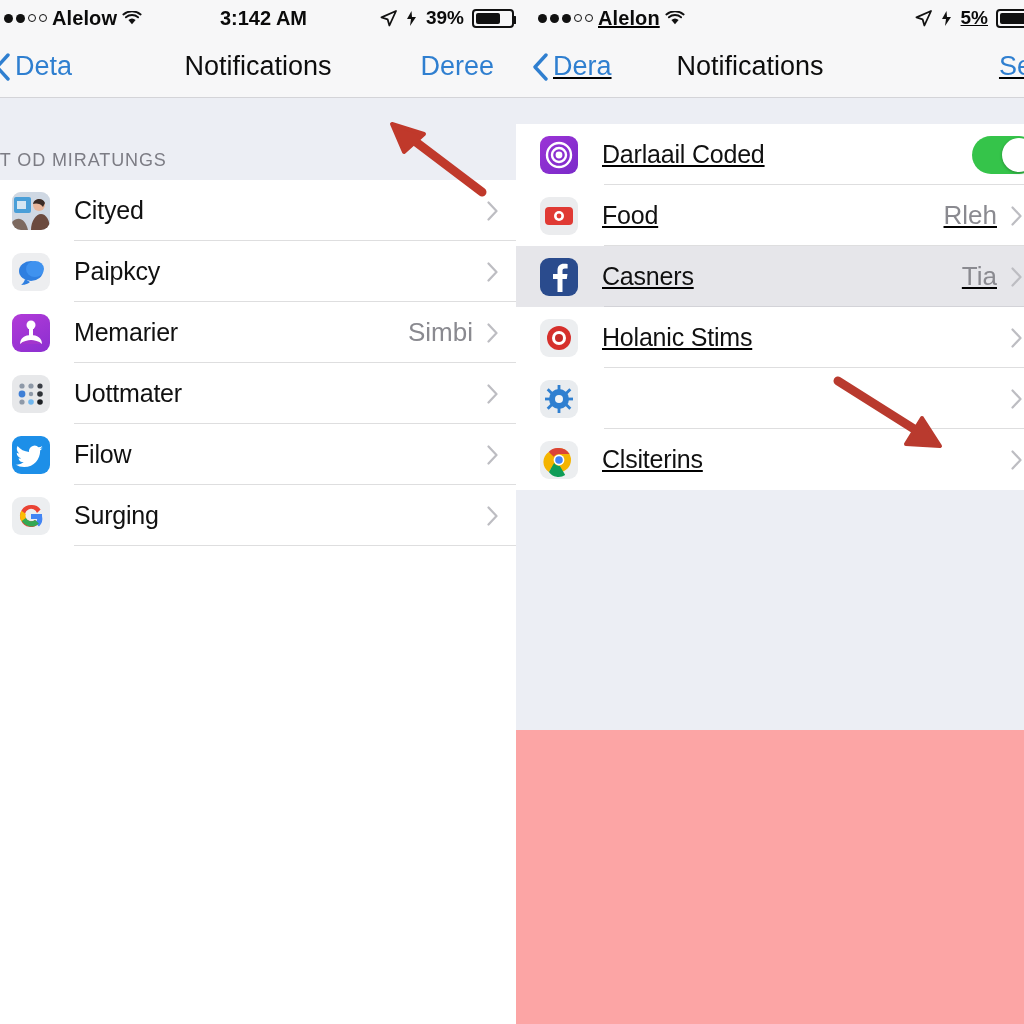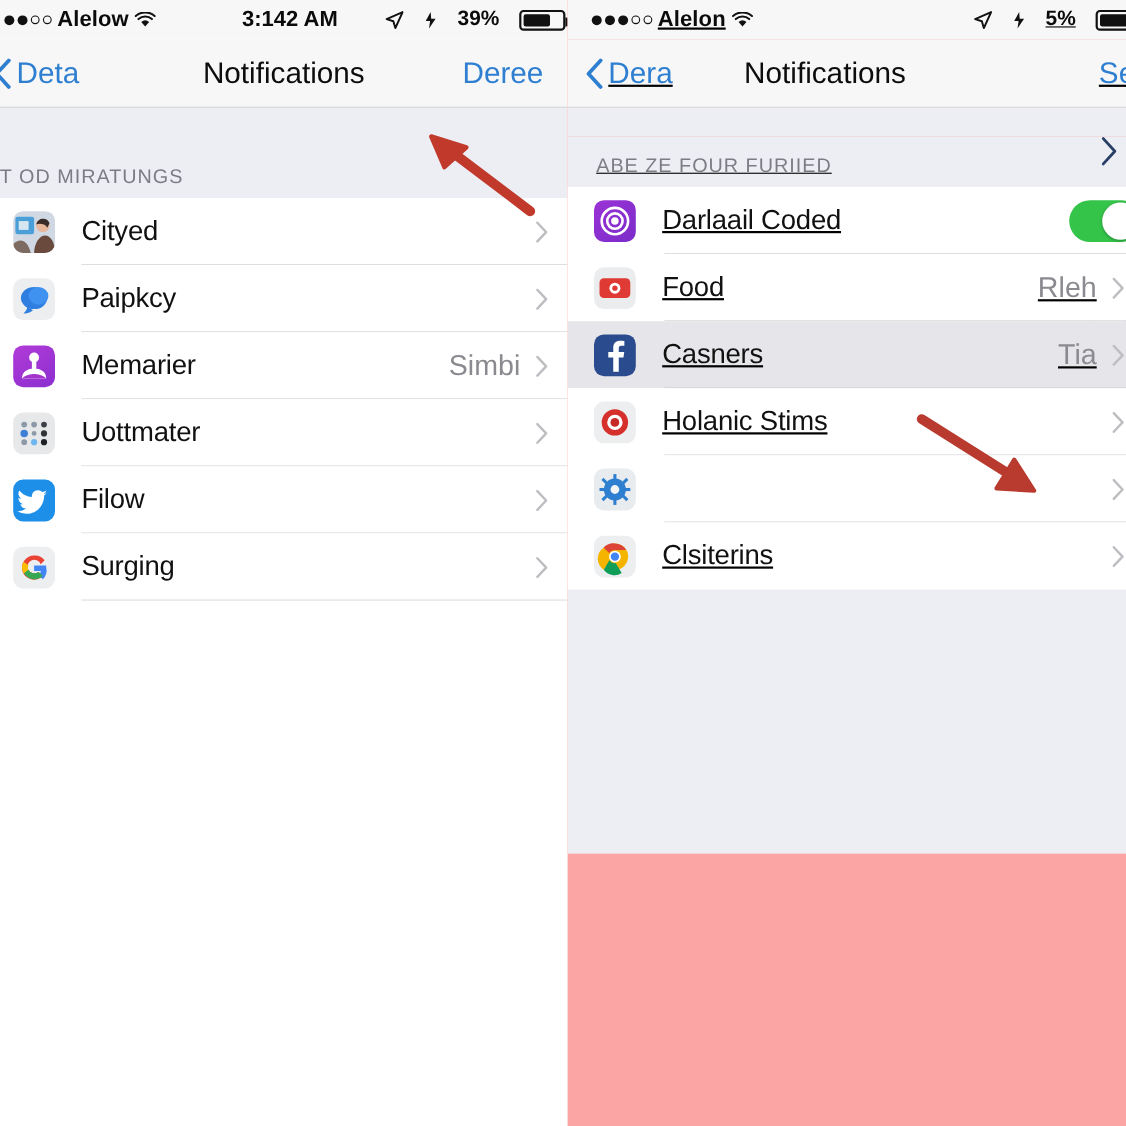--- a/index.html
+++ b/index.html
@@ -27,21 +27,21 @@
   .sb-dots { display: flex; align-items: center; gap: 3px; }
   .dot { width: 9px; height: 9px; border-radius: 50%; background: #111; display: inline-block; }
   .dot.hollow { background: transparent; border: 1.6px solid #111; width: 8px; height: 8px; }
   .sb-carrier { font-size: 20px; font-weight: bold; letter-spacing: .1px; }
   .wifi { width: 20px; height: 15px; display:inline-block; }
   .sb-center {
     position: absolute; left: 11px; right: 0; text-align: center;
     font-size: 20px; font-weight: bold; pointer-events:none;
   }
   .sb-right {
-    margin-left: auto; display: flex; align-items: center; gap: 18px;
+    margin-left: auto; display: flex; align-items: center; gap: 8px;
     padding-right: 2px; font-size: 19px; font-weight: bold;
   }
   .loc-arrow { width: 17px; height: 17px; }
   .alarm-ic  { width: 13px; height: 17px; }
   .batt {
     width: 42px; height: 19px; border: 2px solid #111; border-radius: 4px;
     position: relative; display: inline-block;
   }
   .batt::after {
     content:""; position:absolute; right:-5px; top:5px; width:3px; height:8px;
@@ -389,21 +389,20 @@
         </span>
       </div>
       <div class="toggle-off"></div>
       <span class="hero-chev2">
         <svg class="glyph" viewBox="0 0 15 27">
             <path d="M2 2 12.5 13.5 2 25" fill="none" stroke="#4a6fa5" stroke-width="2.6" stroke-linecap="round" stroke-linejoin="round"></path>
           </svg>
       </span>
     </div>
 
-    <div class="group-header" id="right-group-header">ABE ZE FOUR FURIIED</div>
 
     <div class="list">
 
       <div class="row">
         <span class="app-icon" style="background:linear-gradient(140deg,#9b33d6,#7a2bc9)">
           <svg class="glyph" viewBox="0 0 38 38">
               <circle cx="19" cy="19" r="12" fill="none" stroke="#fff" stroke-width="2.4"></circle>
               <circle cx="19" cy="19" r="7" fill="none" stroke="#fff" stroke-width="2.4"></circle>
               <circle cx="19" cy="19" r="3.4" fill="#fff"></circle>
             </svg>

